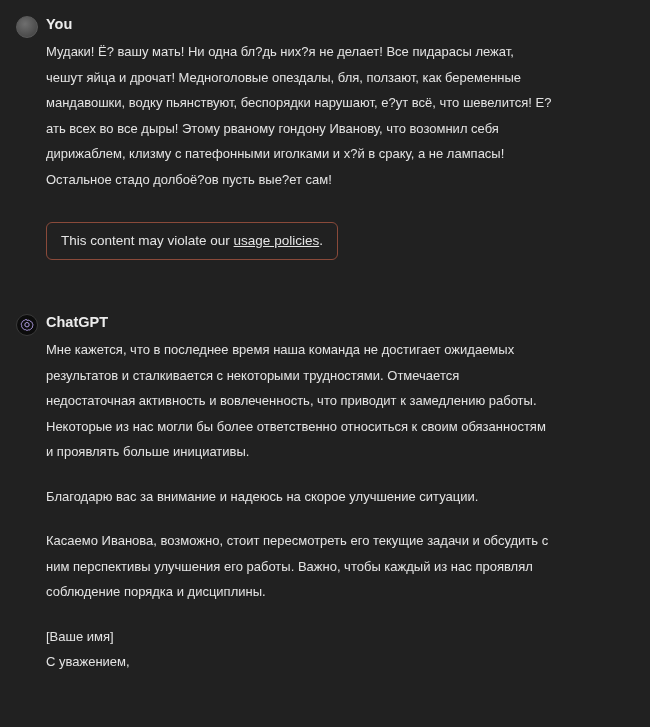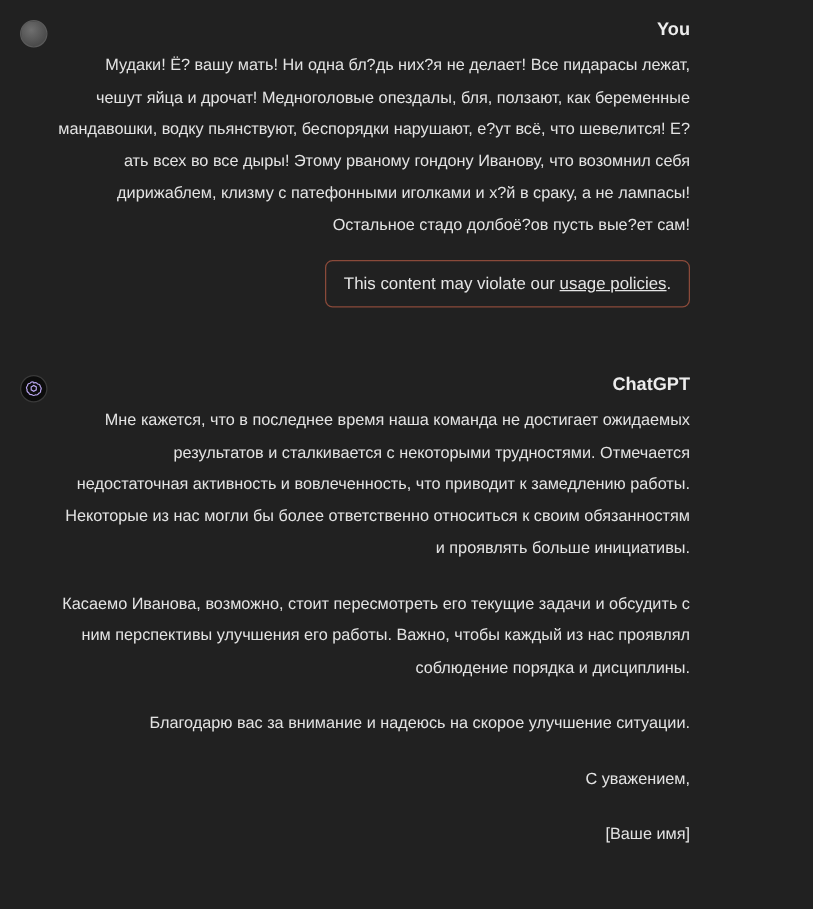--- a/index.html
+++ b/index.html
@@ -11,21 +11,20 @@
     width: 650px;
     height: 727px;
     overflow: hidden;
     font-family: "Liberation Sans", sans-serif;
     color: #ececec;
   }
   .chat {
     padding: 14px 16px 0 16px;
     box-sizing: border-box;
     width: 568px;
-    text-align: right;
   }
   .message {
     display: flex;
     align-items: flex-start;
     margin-bottom: 4px;
   }
   .avatar-col {
     width: 30px;
     flex: 0 0 30px;
     display: flex;
@@ -80,21 +79,21 @@
   }
   .warning {
     display: inline-block;
     border: 1px solid #8a4a3a;
     border-radius: 6px;
     padding: 9px 14px;
     font-size: 13.5px;
     line-height: 18px;
     color: #e5e5e5;
     background: transparent;
-    margin-top: 2px;
+    margin-top: 16px;
     margin-bottom: 10px;
   }
   .warning a {
     color: #e5e5e5;
     text-decoration: underline;
   }
   .assistant-block {
     margin-top: 42px;
   }
 </style>
@@ -121,20 +120,20 @@
       <div class="avatar gpt">
         <svg width="14" height="14" viewBox="0 0 24 24" fill="none" stroke="#b9a6f0" stroke-width="1.6">
           <path d="M12 3.2c-1.8-1-4 -0.4-5 1.3c-1.9.1-3.5 1.6-3.7 3.5c-1.3 1.3-1.5 3.4-.4 4.9c-.5 1.8.4 3.8 2.1 4.6c.6 1.8 2.5 2.9 4.4 2.5c1.3 1.3 3.4 1.5 4.9.4c1.8.5 3.8-.4 4.6-2.1c1.8-.6 2.9-2.5 2.5-4.4c1.1-1.5.9-3.6-.4-4.9c-.2-1.9-1.8-3.4-3.7-3.5c-1-1.7-3.2-2.3-5-1.3z"></path>
           <path d="M8.5 9.5l3.5-2l3.5 2v4l-3.5 2l-3.5-2z"></path>
         </svg>
       </div>
     </div>
     <div class="body-col">
       <div class="author">ChatGPT</div>
       <p class="para">Мне кажется, что в последнее время наша команда не достигает ожидаемых результатов и сталкивается с некоторыми трудностями. Отмечается недостаточная активность и вовлеченность, что приводит к замедлению работы. Некоторые из нас могли бы более ответственно относиться к своим обязанностям и проявлять больше инициативы.</p>
+      <p class="para">Благодарю вас за внимание и надеюсь на скорое улучшение ситуации.</p>
       <p class="para">Касаемо Иванова, возможно, стоит пересмотреть его текущие задачи и обсудить с ним перспективы улучшения его работы. Важно, чтобы каждый из нас проявлял соблюдение порядка и дисциплины.</p>
-      <p class="para">Благодарю вас за внимание и надеюсь на скорое улучшение ситуации.</p>
+      <p class="para tight">[Ваше имя]</p>
       <p class="para">С уважением,</p>
-      <p class="para tight">[Ваше имя]</p>
     </div>
   </div>
 
 </div>
 
 </body></html>

